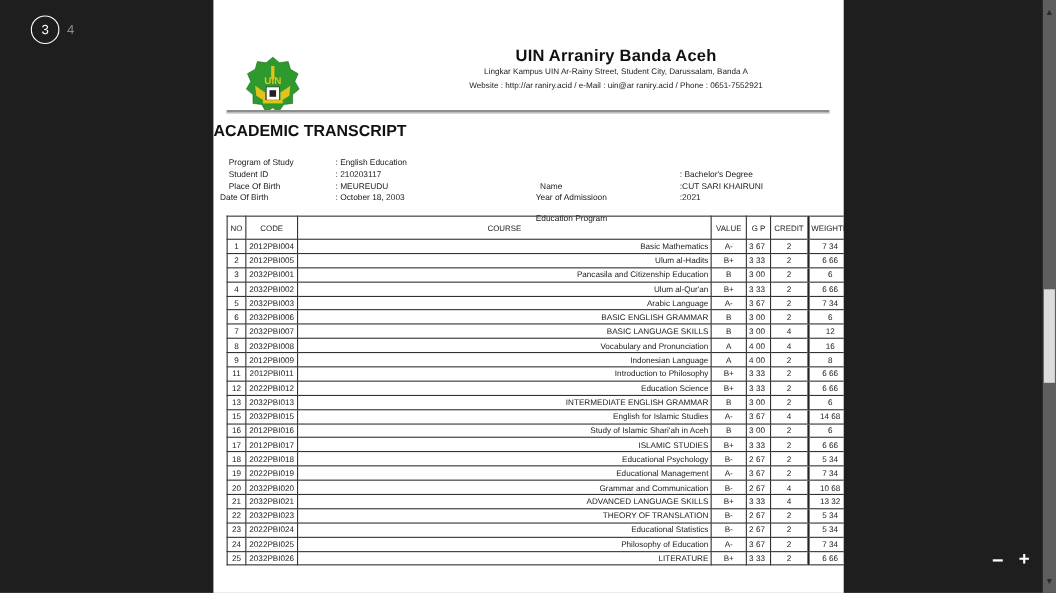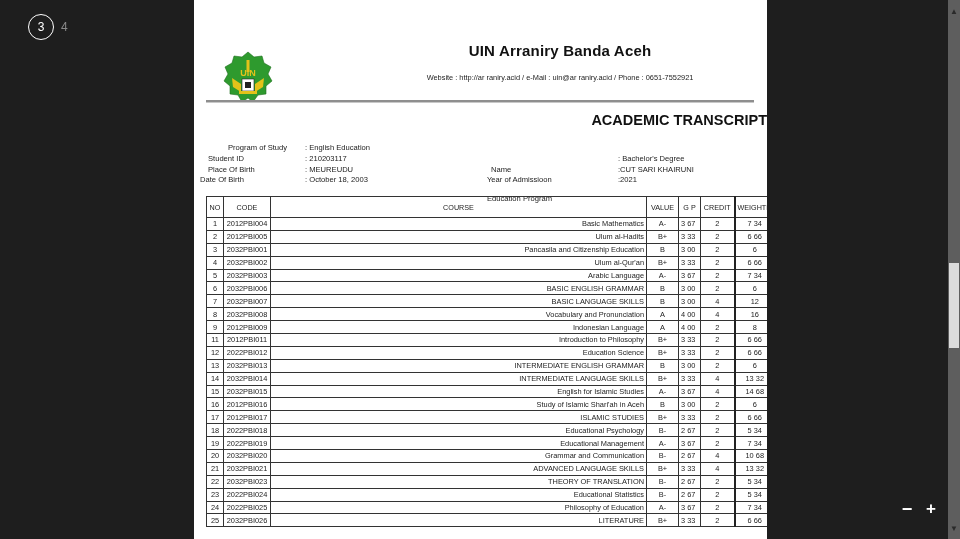--- a/index.html
+++ b/index.html
@@ -6,21 +6,21 @@
   body { width:960px; height:539px; overflow:hidden; background:#1e1e1e; position:relative; font-family:"Liberation Sans", sans-serif; }
   .page-indicator { position:absolute; left:28px; top:14px; display:flex; align-items:center; }
   .page-current { width:26px; height:26px; border:1.5px solid #fff; border-radius:50%; color:#fff; font-size:12px; display:flex; align-items:center; justify-content:center; box-sizing:border-box; }
   .page-next { color:#8a8a8a; font-size:12px; margin-left:7px; }
   .doc { position:absolute; left:194px; top:0; width:573px; height:539px; background:#fff; overflow:hidden; }
   .logo { position:absolute; left:29px; top:51px; width:50px; height:52px; }
   .uni-name { position:absolute; left:160px; top:42px; width:412px; text-align:center; font-size:15px; font-weight:bold; color:#111; letter-spacing:0.2px; }
   .uni-address { position:absolute; left:160px; top:60px; width:412px; text-align:center; font-size:7.4px; color:#222; }
   .uni-contact { position:absolute; left:160px; top:73px; width:412px; text-align:center; font-size:7.4px; color:#222; }
   .header-rule { position:absolute; left:12px; top:100px; width:548px; height:2px; background:#8e8e8e; border-bottom:1px solid #c8c8c8; }
-  .doc-title { position:absolute; left:0; top:112px; width:573px; text-align:right; font-size:14.5px; font-weight:bold; color:#111; padding-left:-6px; }
+  .doc-title { position:absolute; left:0; top:112px; width:573px; text-align:left; font-size:14.5px; font-weight:bold; color:#111; padding-left:-6px; }
   .info { position:absolute; font-size:7.6px; color:#222; white-space:nowrap; }
   table.transcript { position:absolute; left:12px; top:196px; width:548px; border-collapse:collapse; font-size:7.4px; color:#222; table-layout:fixed; }
   table.transcript th, table.transcript td { border:1px solid #333; padding:0 2px; height:11.9px; line-height:11px; white-space:nowrap; overflow:hidden; }
   table.transcript th { font-weight:normal; font-size:7.2px; height:20px; line-height:9px; }
   table.transcript td.c { text-align:center; }
   table.transcript td.l { text-align:right; }
   table.transcript td.gp { text-align:left; padding-left:2px; }
   .thick-top td { border-top:2px solid #222; }
   .wcol { border-left:2px solid #222 !important; }
   .scrollbar { position:absolute; left:948px; top:0; width:12px; height:539px; background:#5e5e5e; }
@@ -45,26 +45,27 @@
     <rect x="23.5" y="9" width="3" height="12" fill="#e3c21a"></rect>
     <text x="25" y="25" font-size="9" text-anchor="middle" fill="#e3c21a" font-family="Liberation Sans, sans-serif" font-weight="bold">UIN</text>
     <path d="M9 27 L18 33 L18 41 L10 36 Z" fill="#e3c21a"></path>
     <path d="M41 27 L32 33 L32 41 L40 36 Z" fill="#e3c21a"></path>
     <rect x="19" y="28" width="12" height="12" fill="#fff" stroke="#222" stroke-width="0.6"></rect>
     <rect x="22" y="31" width="6" height="6" fill="#222"></rect>
     <rect x="16" y="40" width="18" height="3" fill="#e3c21a"></rect>
   </svg>
 
   <div class="uni-name">UIN Arraniry Banda Aceh</div>
+  <div class="uni-address">Lingkar Kampus UIN Ar-Rainy Street, Student City, Darussalam, Banda A</div>
   <div class="uni-contact">Website : http://ar  raniry.acid / e-Mail : uin@ar  raniry.acid / Phone : 0651-7552921</div>
   <div class="header-rule"></div>
 
   <div class="doc-title">ACADEMIC TRANSCRIPT</div>
 
-  <div class="info" style="left:14px; top:143px;margin-left:20px;">Program of Study</div>
+  <div class="info" style="left:14px; top:143px;">Program of Study</div>
   <div class="info" style="left:111px; top:143px;text-align:center;">:  English Education</div>
   <div class="info" style="left:14px; top:154px;">Student ID</div>
   <div class="info" style="left:111px; top:154px;">: 210203117</div>
   <div class="info" style="left:14px; top:165px;">Place Of Birth</div>
   <div class="info" style="left:111px; top:165px;">: MEUREUDU</div>
   <div class="info" style="left:6px; top:175px;">Date Of Birth</div>
   <div class="info" style="left:111px; top:175px;">: October 18, 2003</div>
   <div class="info" style="left:293px; top:154px;margin-top:40px;">Education Program</div>
   <div class="info" style="left:424px; top:154px;">: Bachelor's Degree</div>
   <div class="info" style="left:297px; top:165px;">Name</div>
@@ -196,29 +197,20 @@
         <tr>
           <td class="c">13</td>
           <td class="c">2032PBI013</td>
           <td class="l">INTERMEDIATE   ENGLISH   GRAMMAR</td>
           <td class="c">B</td>
           <td class="gp">3 00</td>
           <td class="c">2</td>
           <td class="c wcol">6</td>
         </tr>
         <tr>
-          <td class="c">14</td>
-          <td class="c">2032PBI014</td>
-          <td class="l">INTERMEDIATE   LANGUAGE   SKILLS</td>
-          <td class="c">B+</td>
-          <td class="gp">3 33</td>
-          <td class="c">4</td>
-          <td class="c wcol">13 32</td>
-        </tr>
-        <tr>
           <td class="c">15</td>
           <td class="c">2032PBI015</td>
           <td class="l">English for Islamic Studies</td>
           <td class="c">A-</td>
           <td class="gp">3 67</td>
           <td class="c">4</td>
           <td class="c wcol">14 68</td>
         </tr>
         <tr>
           <td class="c">16</td>

